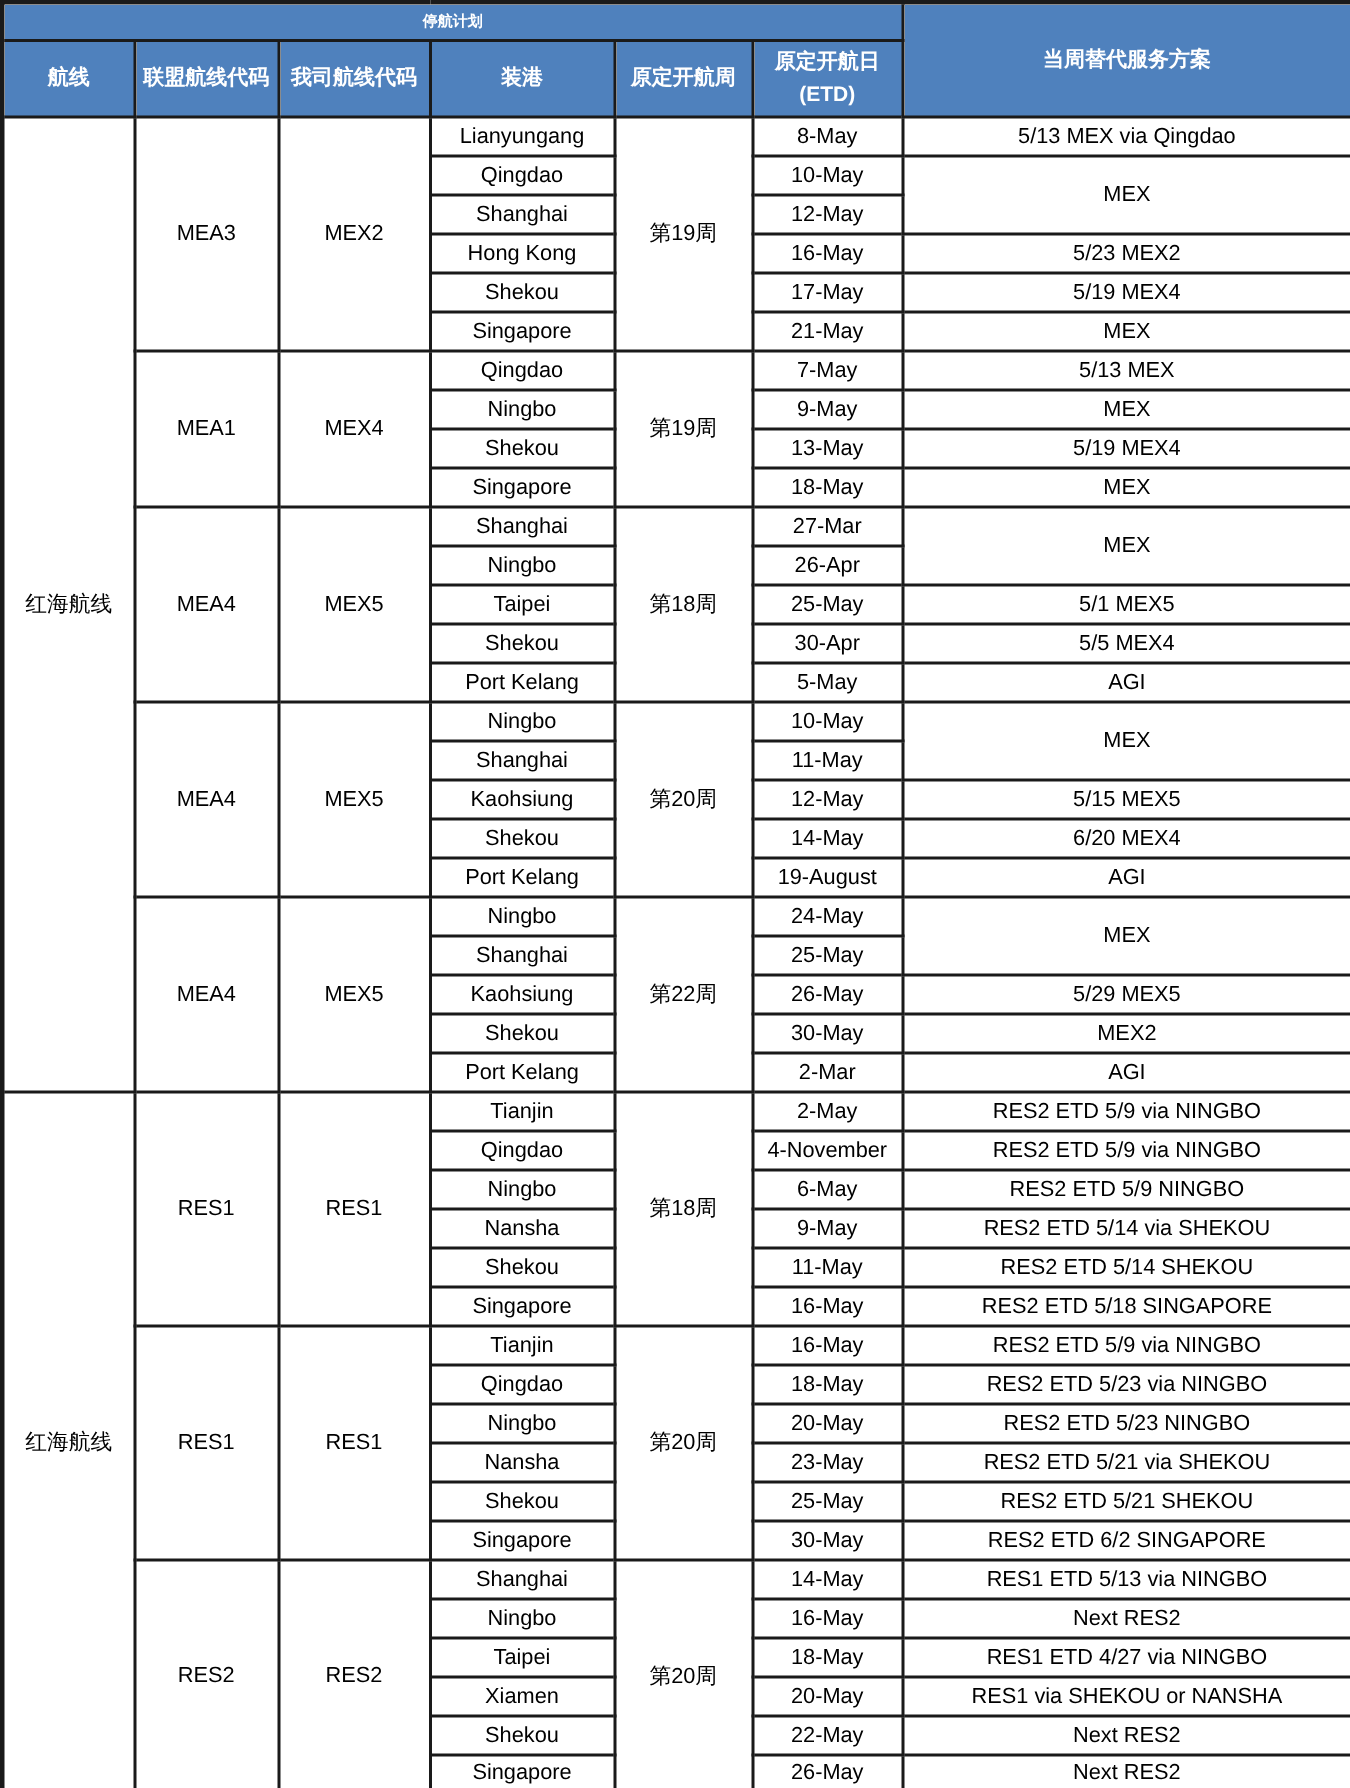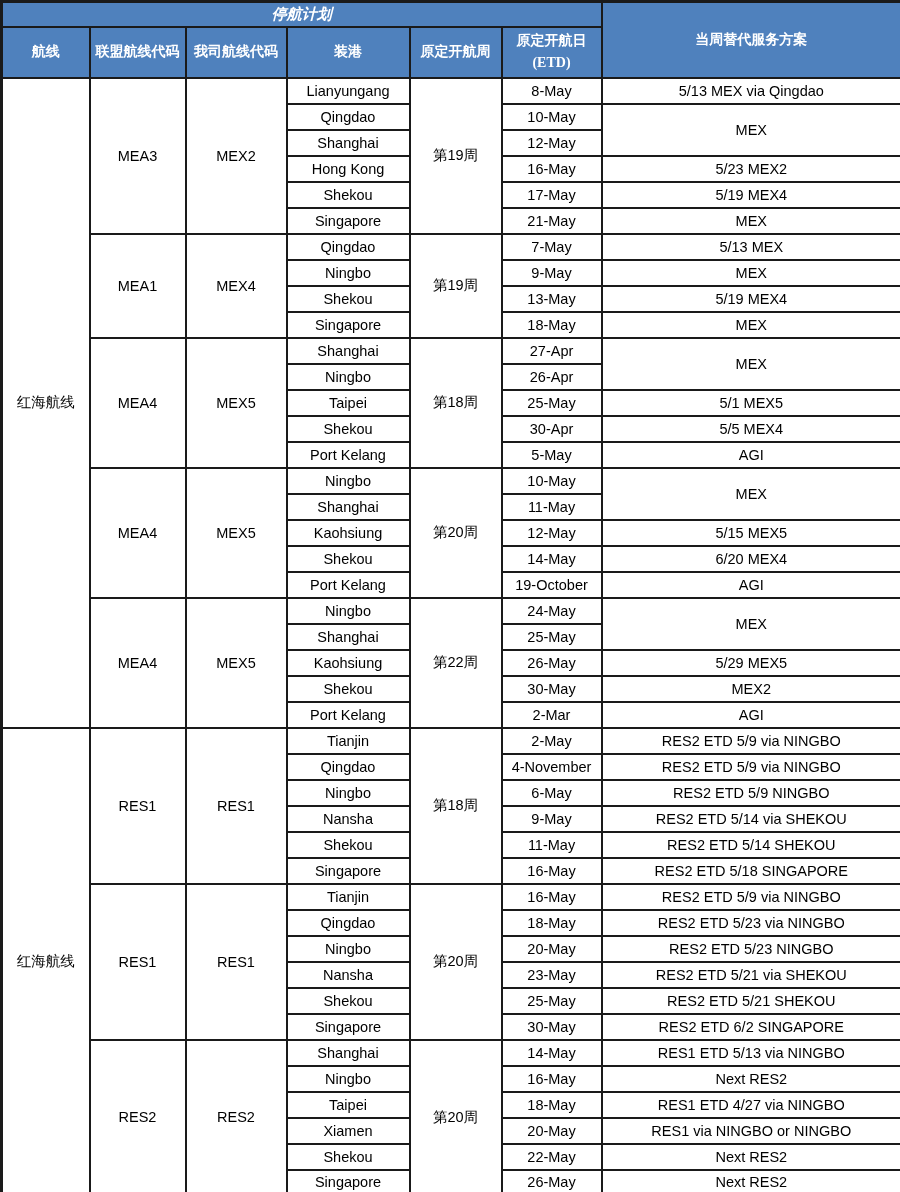--- a/index.html
+++ b/index.html
@@ -26,22 +26,22 @@
     padding:0 2px;
     overflow:hidden;
   }
   thead th{
     background:var(--header-bg);
     color:var(--header-text);
     font-weight:bold;
     font-size:14px;
   }
   tr.header-top{height:25px;}
-  tr.header-cols{height:51px;font-family:Liberation Serif, serif;}
-  th.plan-title{font-size:15px;font-style:italic;}
+  tr.header-cols{height:51px;}
+  th.plan-title{font-size:10px;}
   .etd-line{line-height:1.55;}
   tbody td{
     background:var(--cell-bg);
     color:var(--cell-text);
     font-size:14.5px;
     height:26px;
     white-space:nowrap;
   }
 </style>
 </head>
@@ -129,21 +129,21 @@
       <tr>
         <td>Singapore</td>
         <td>18-May</td>
         <td>MEX</td>
       </tr>
       <tr>
         <td rowspan="5">MEA4</td>
         <td rowspan="5">MEX5</td>
         <td>Shanghai</td>
         <td rowspan="5">第18周</td>
-        <td>27-Apr</td>
+        <td>27-Mar</td>
         <td rowspan="2">MEX</td>
       </tr>
       <tr>
         <td>Ningbo</td>
         <td>26-Apr</td>
       </tr>
       <tr>
         <td>Taipei</td>
         <td>25-May</td>
         <td>5/1 MEX5</td>
@@ -175,21 +175,21 @@
         <td>12-May</td>
         <td>5/15 MEX5</td>
       </tr>
       <tr>
         <td>Shekou</td>
         <td>14-May</td>
         <td>6/20 MEX4</td>
       </tr>
       <tr>
         <td>Port Kelang</td>
-        <td>19-October</td>
+        <td>19-August</td>
         <td>AGI</td>
       </tr>
       <tr>
         <td rowspan="5">MEA4</td>
         <td rowspan="5">MEX5</td>
         <td>Ningbo</td>
         <td rowspan="5">第22周</td>
         <td>24-May</td>
         <td rowspan="2">MEX</td>
       </tr>
@@ -293,21 +293,21 @@
         <td>Next RES2</td>
       </tr>
       <tr>
         <td>Taipei</td>
         <td>18-May</td>
         <td>RES1 ETD 4/27 via NINGBO</td>
       </tr>
       <tr>
         <td>Xiamen</td>
         <td>20-May</td>
-        <td>RES1 via NINGBO or NINGBO</td>
+        <td>RES1 via SHEKOU or NANSHA</td>
       </tr>
       <tr>
         <td>Shekou</td>
         <td>22-May</td>
         <td>Next RES2</td>
       </tr>
       <tr>
         <td>Singapore</td>
         <td>26-May</td>
         <td>Next RES2</td>

